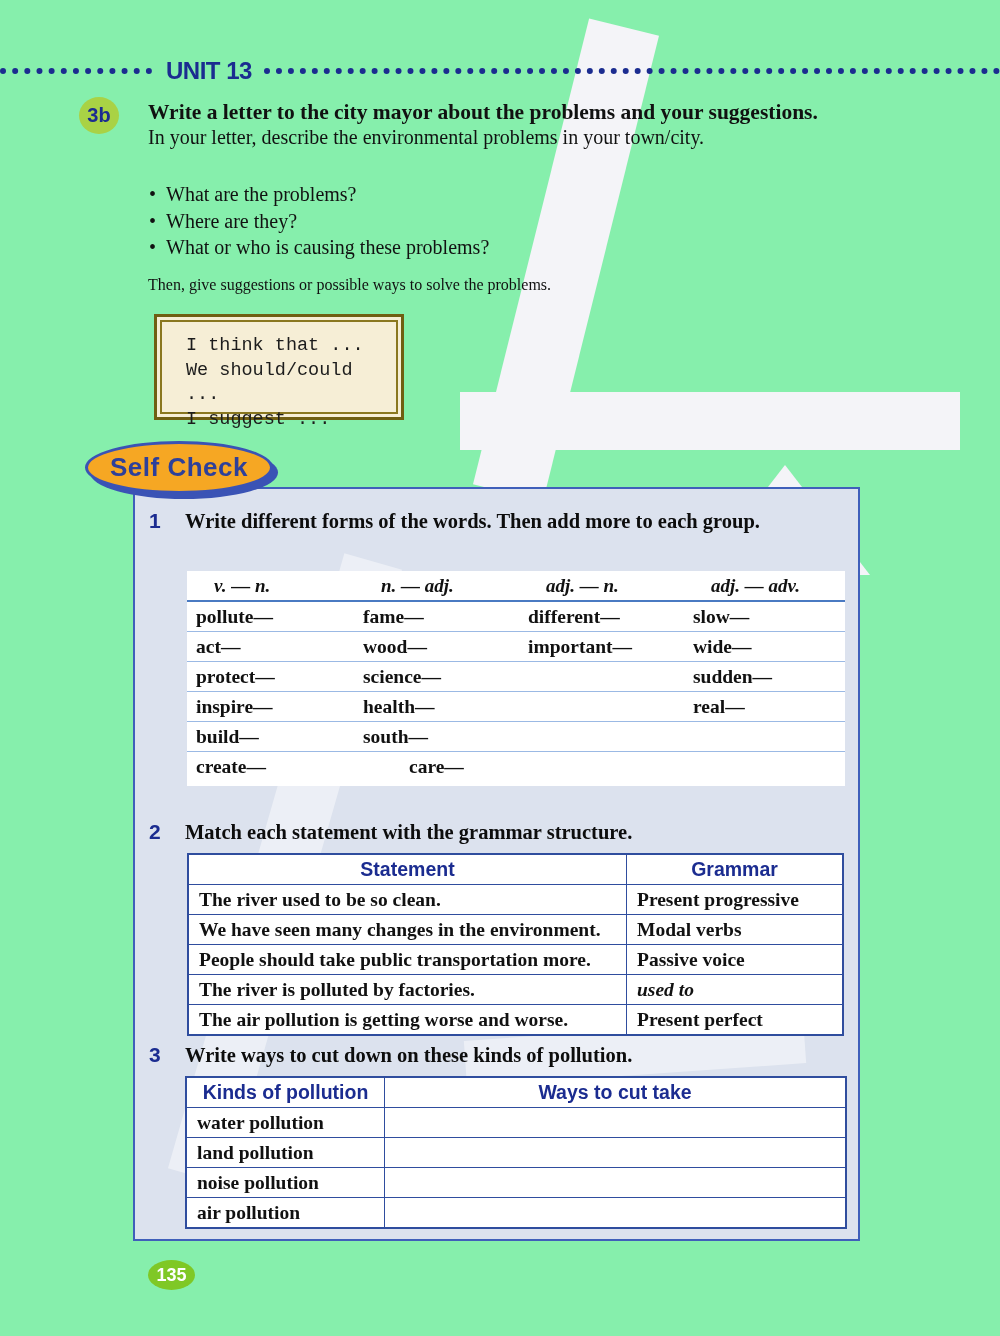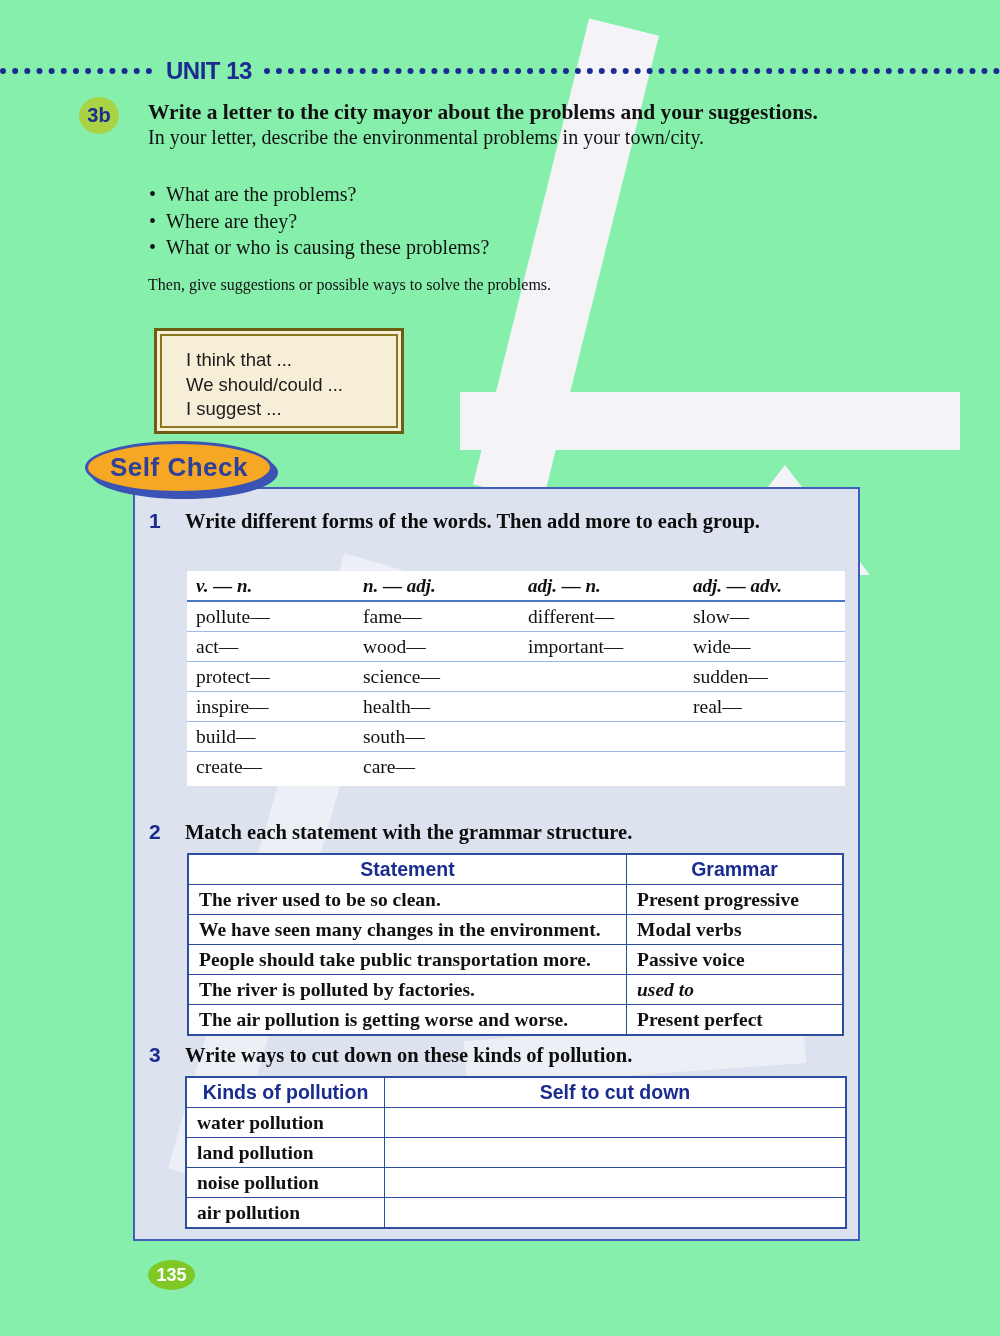--- a/index.html
+++ b/index.html
@@ -33,25 +33,25 @@
               font-weight:bold; font-size:20px; color:#1b2c90; z-index:2; }
   .title-3b { position:absolute; left:148px; top:100px; width:800px;
               font-weight:bold; font-size:21.5px; z-index:2; }
   .intro    { position:absolute; left:148px; top:126px; width:800px; font-size:20px; z-index:2; }
   .bullets  { position:absolute; left:149px; top:181px; width:700px; z-index:2; }
   .bullet-item { font-size:20px; line-height:26.5px; }
   .bullet-item::before { content:"•"; font-size:20px; margin-right:10px; }
   .then-line { position:absolute; left:148px; top:276px; width:800px; font-size:16px; z-index:2; }
 
   
-  .hint-box { position:absolute; left:160px; top:334px; width:200px; height:78px;
+  .hint-box { position:absolute; left:160px; top:320px; width:200px; height:78px;
               background:#f6eed6; border:2px solid #8a771f;
               box-shadow:0 0 0 3px #f6eed6, 0 0 0 6px #6f5e12;
               padding:12px 10px 0 24px; z-index:2;
-              font-family:Liberation Sans, sans-serif; font-size:18.5px;
+              font-family:Liberation Mono, monospace; font-size:18.5px;
               line-height:24.5px; color:#1c1c1c; }
 
   
   .self-check { position:absolute; left:85px; top:441px; width:182px; height:47px;
                 background:#f6a723; border:3px solid #3a53b5; border-radius:50%;
                 box-shadow:5px 5px 0 0 #3a53b5; display:flex; align-items:center;
                 justify-content:center; z-index:3;
                 font-family:"Liberation Sans", sans-serif; font-weight:bold;
                 font-size:26px; color:#2e409a; letter-spacing:0.5px; }
 
@@ -64,24 +64,24 @@
                 line-height:29px; color:#0d0d0d; z-index:1; }
   .num-1 { left:14px; top:20px; } .head-1 { left:50px; top:18px; width:618px; }
   .num-2 { left:14px; top:331px; } .head-2 { left:50px; top:329px; width:640px; }
   .num-3 { left:14px; top:554px; } .head-3 { left:50px; top:552px; width:640px; }
 
   
   .wt { position:absolute; left:52px; top:82px; width:658px; background:#ffffff;
         padding-bottom:5px; z-index:1; }
   .wt-head, .wt-row { display:grid; grid-template-columns:167px 165px 165px 161px; }
   .wt-head { border-bottom:2px solid #4a7ac2; }
-  .wt-hcell { height:29px; display:flex; align-items:center; padding-left:9px;
+  .wt-hcell { height:29px; display:flex; align-items:center; padding-left:27px;
               font-weight:bold; font-style:italic; font-size:19px; }
-  .wt-row { border-bottom:1.5px solid #9bb9e4; }
-  .wt-row:last-child { border-bottom:none; }
+  .wt-row { border-bottom:1.5px solid #9bb9e4;font-weight:bold; }
+  .wt-row:last-child { border-bottom:none;gap:46px; }
   .wt-cell { height:29px; display:flex; align-items:center; padding-left:9px;
              font-size:19.5px; }
 
   
   .btable { position:absolute; background:#ffffff; border:2px solid #2f4d9e; z-index:1; }
   .mt { left:52px; top:364px; width:653px; }
   .pt { left:50px; top:587px; width:658px; }
   .b-row { display:grid; }
   .mt .b-row { grid-template-columns:438px 1fr; }
   .pt .b-row { grid-template-columns:198px 1fr; }
@@ -215,21 +215,21 @@
         <div class="b-cell">Present perfect</div>
       </div>
     </div>
 
     <div class="ex-num num-3">3</div>
     <div class="ex-heading head-3">Write ways to cut down on these kinds of pollution.</div>
 
     <div class="btable pt">
       <div class="b-row">
         <div class="b-cell b-hcell">Kinds of pollution</div>
-        <div class="b-cell b-hcell">Self to cut down</div>
+        <div class="b-cell b-hcell">Ways to cut take</div>
       </div>
       <div class="b-row">
         <div class="b-cell">water pollution</div>
         <div class="b-cell"></div>
       </div>
       <div class="b-row">
         <div class="b-cell">land pollution</div>
         <div class="b-cell"></div>
       </div>
       <div class="b-row">

